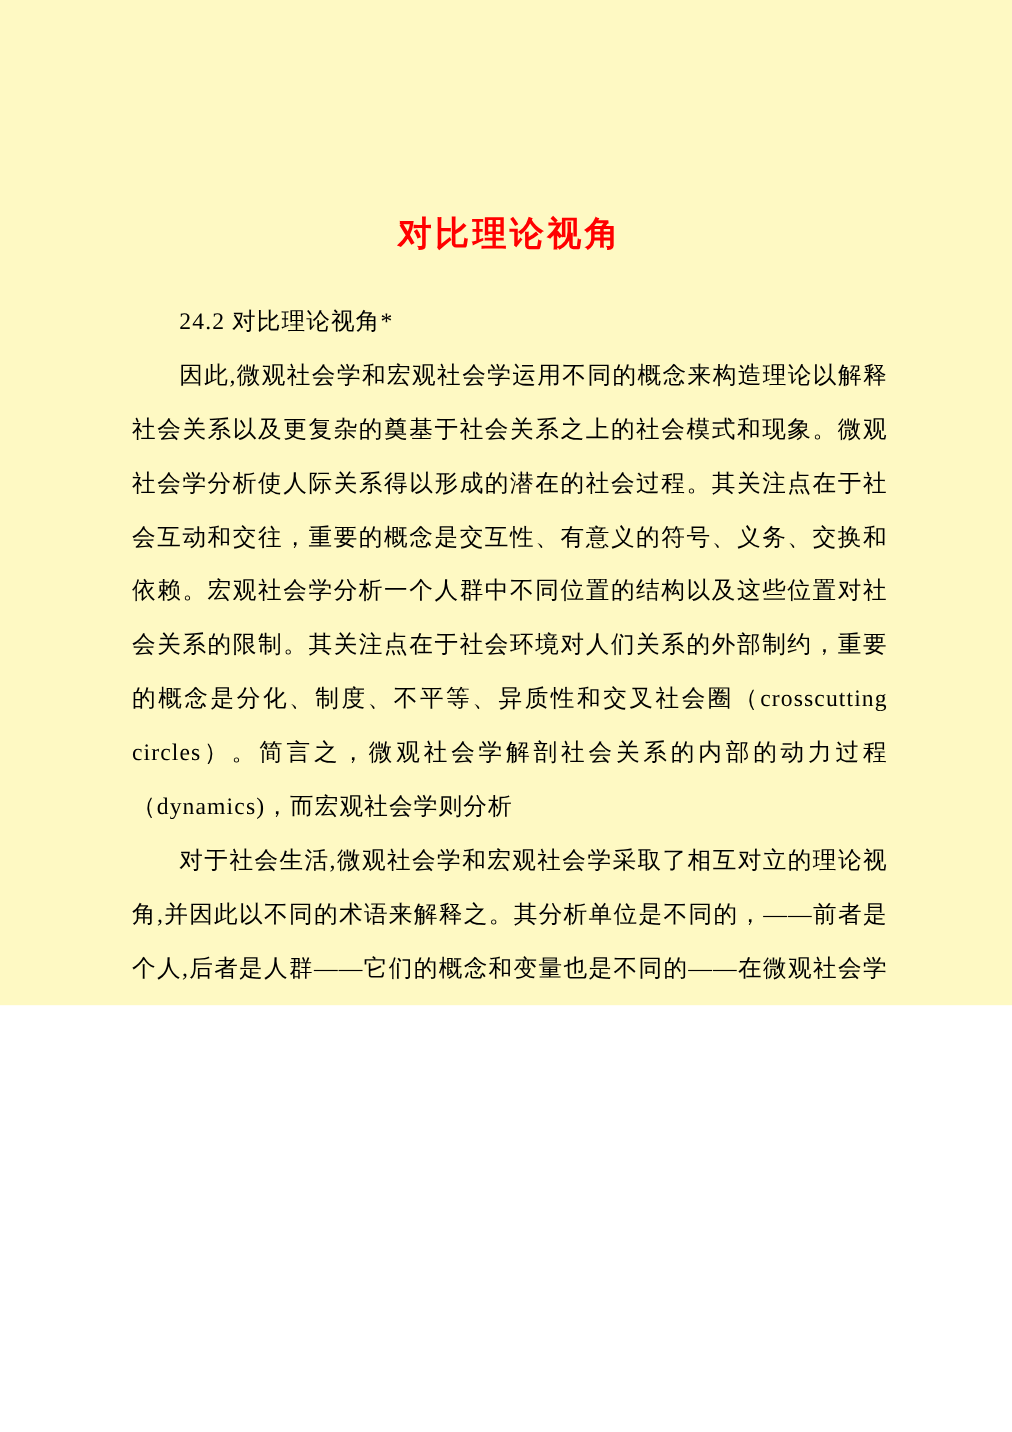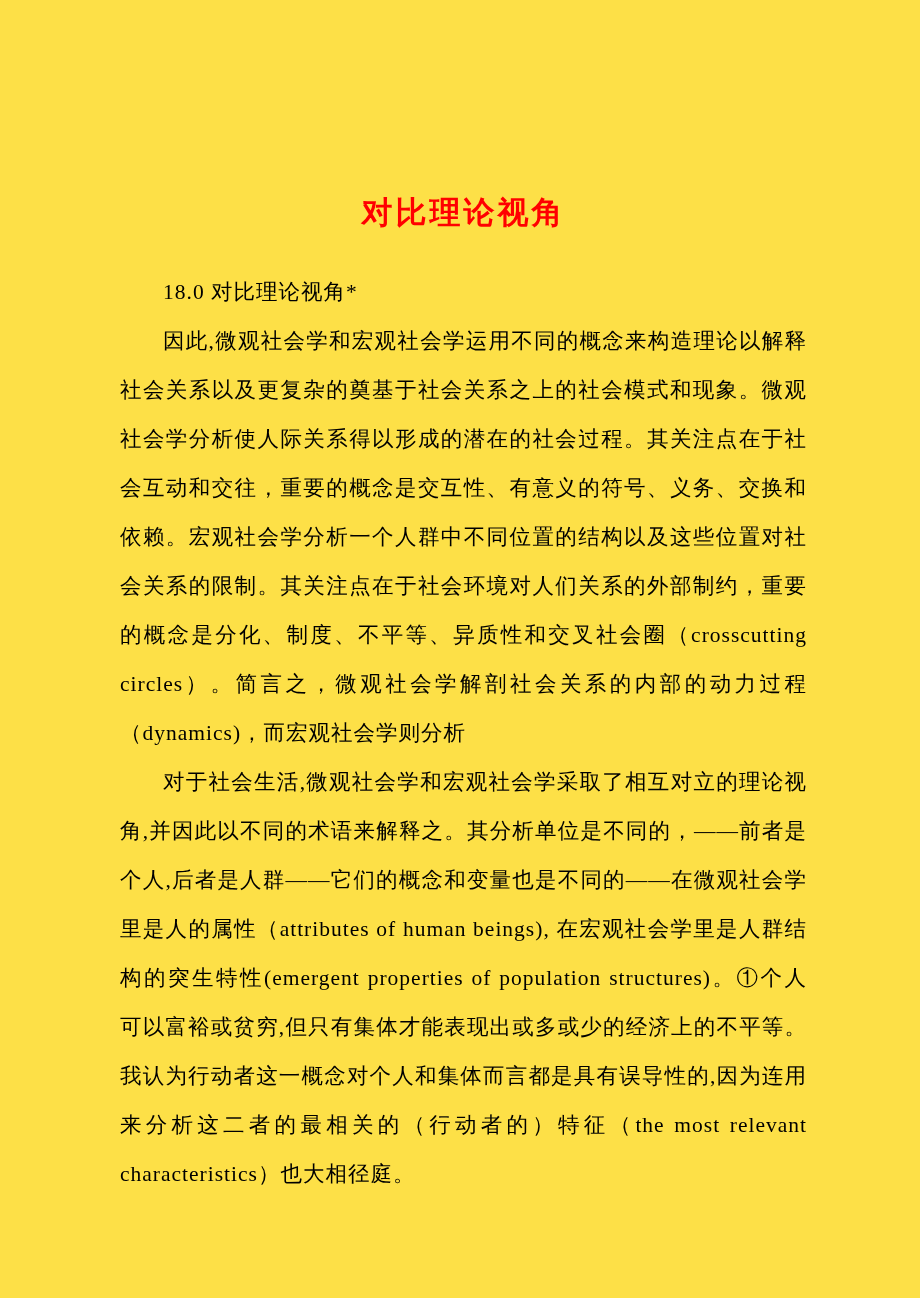--- a/index.html
+++ b/index.html
@@ -3,23 +3,23 @@
 <meta charset="utf-8">
 <style>
   html, body {
     margin: 0;
     padding: 0;
     background: #ffffff;
   }
   .page {
     position: relative;
     width: 920px;
-    height: 1298px;
+    height: 914px;
     box-sizing: border-box;
-    background: #fde047;
+    background: #fef9c3;
     padding: 192px 113px 0 120px;
     font-family: "Liberation Serif", "DejaVu Serif", serif;
     color: #000000;
     overflow: hidden;
   }
   .doc-title {
     text-align: center;
     font-family: "Liberation Sans", "DejaVu Sans", sans-serif;
     font-size: 31px;
     font-weight: bold;
@@ -41,17 +41,17 @@
     text-align: left;
   }
 </style>
 </head>
 <body>
 
 <div class="page">
   <h1 class="doc-title">对比理论视角</h1>
 
   <div class="doc-body">
-    <p class="section-line">18.0 对比理论视角*</p>
+    <p class="section-line">24.2 对比理论视角*</p>
     <p>因此,微观社会学和宏观社会学运用不同的概念来构造理论以解释社会关系以及更复杂的奠基于社会关系之上的社会模式和现象。微观社会学分析使人际关系得以形成的潜在的社会过程。其关注点在于社会互动和交往，重要的概念是交互性、有意义的符号、义务、交换和依赖。宏观社会学分析一个人群中不同位置的结构以及这些位置对社会关系的限制。其关注点在于社会环境对人们关系的外部制约，重要的概念是分化、制度、不平等、异质性和交叉社会圈（crosscutting circles）。简言之，微观社会学解剖社会关系的内部的动力过程（dynamics)，而宏观社会学则分析</p>
     <p>对于社会生活,微观社会学和宏观社会学采取了相互对立的理论视角,并因此以不同的术语来解释之。其分析单位是不同的，——前者是个人,后者是人群——它们的概念和变量也是不同的——在微观社会学里是人的属性（attributes of human beings), 在宏观社会学里是人群结构的突生特性(emergent properties of population structures)。①个人可以富裕或贫穷,但只有集体才能表现出或多或少的经济上的不平等。我认为行动者这一概念对个人和集体而言都是具有误导性的,因为连用来分析这二者的最相关的（行动者的）特征（the most relevant characteristics）也大相径庭。</p>
   </div>
 </div>
 
 </body></html>

